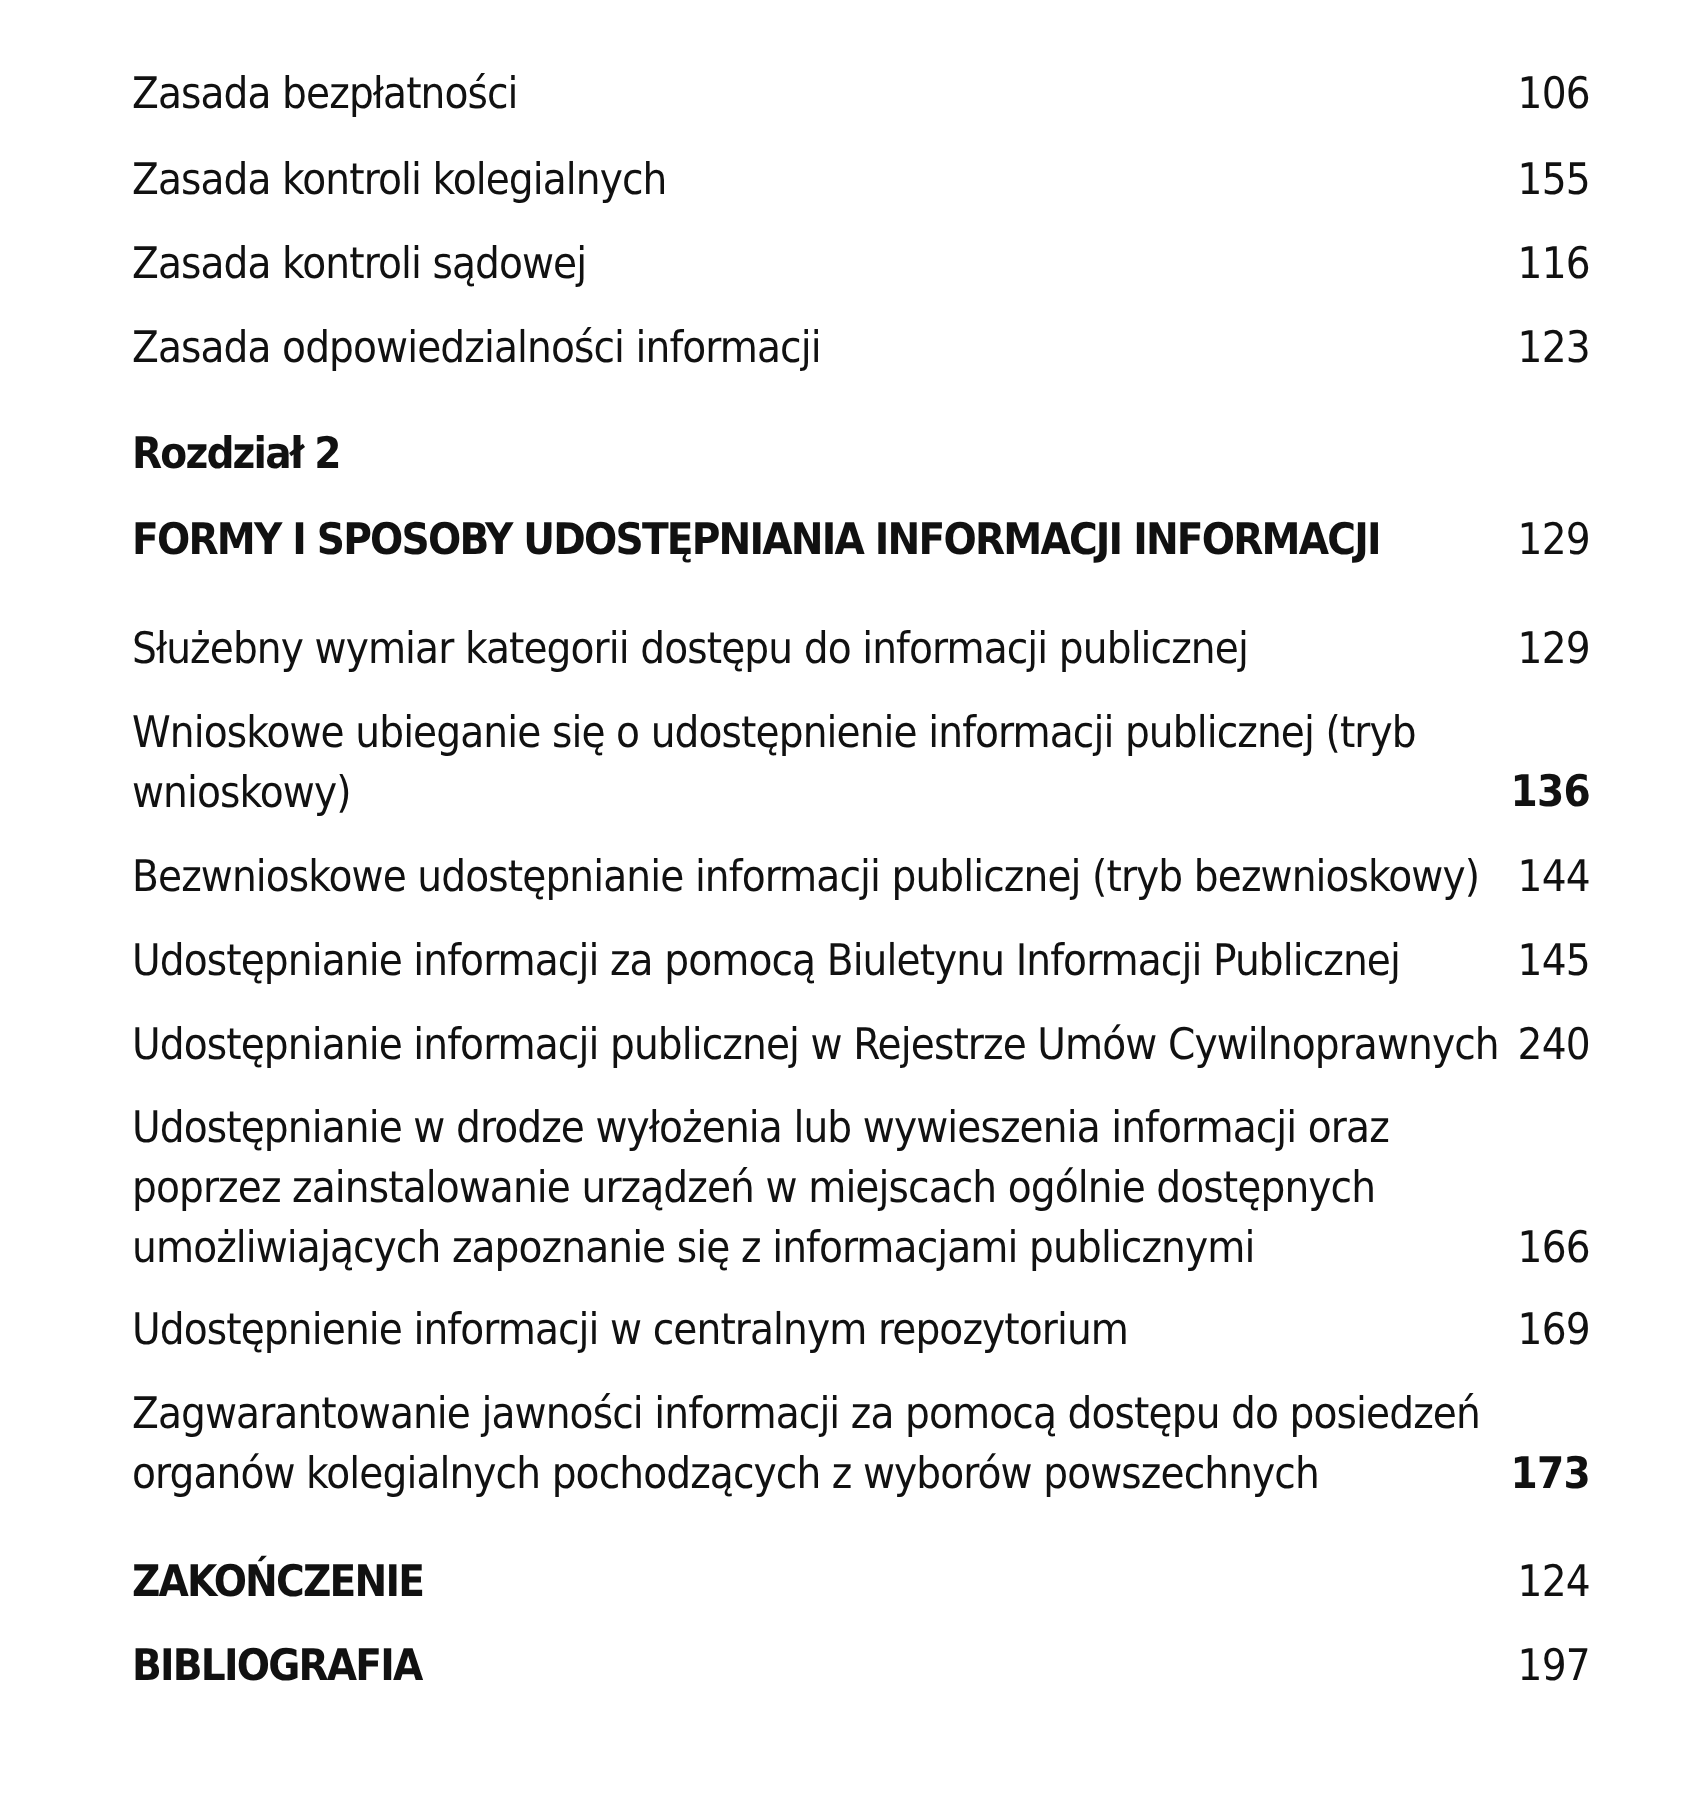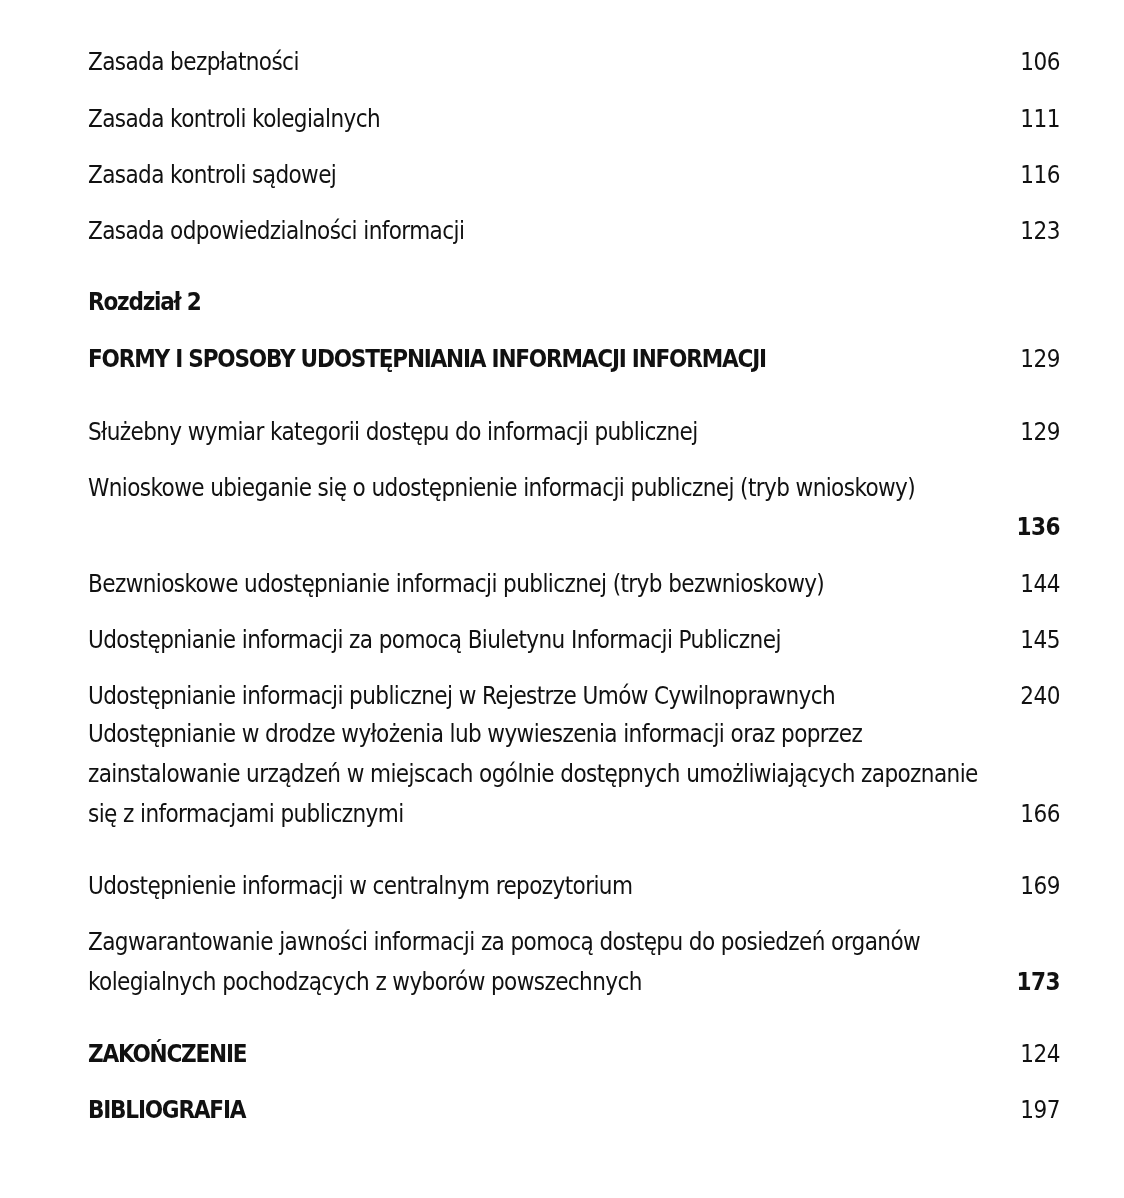--- a/index.html
+++ b/index.html
@@ -2,39 +2,39 @@
 <html><head>
   <meta charset="utf-8">
   <style>
     html, body { margin: 0; padding: 0; background: #ffffff; }
     body {
       width: 1124px; height: 1198px; position: relative; overflow: hidden;
       font-family: "DejaVu Sans", sans-serif; color: #111;
     }
     .line {
       position: absolute; left: 88px; width: 972px;
-      font-size: 24px; line-height: 40px; font-stretch: condensed;
+      font-size: 29px; line-height: 40px; font-stretch: condensed;
     }
     .t { position: absolute; left: 0; top: 0; white-space: nowrap; letter-spacing: -0.6px; }
     .p { position: absolute; right: 0; top: 0; letter-spacing: -0.5px; }
     .bold { font-weight: bold; letter-spacing: -1.2px; }
     .multi .t { white-space: normal; width: 900px; line-height: 40px; }
   </style>
 </head>
 <body>
 
 <div>
 
   <div class="line" style="top:42px;">
     <span class="t">Zasada bezpłatności</span>
     <span class="p">106</span>
   </div>
   <div class="line" style="top:99px;">
     <span class="t">Zasada kontroli kolegialnych</span>
-    <span class="p">111</span>
+    <span class="p">155</span>
   </div>
   <div class="line" style="top:155px;">
     <span class="t">Zasada kontroli sądowej</span>
     <span class="p">116</span>
   </div>
   <div class="line" style="top:211px;">
     <span class="t">Zasada odpowiedzialności informacji</span>
     <span class="p">123</span>
   </div>
 
@@ -59,21 +59,21 @@
     <span class="p">144</span>
   </div>
   <div class="line" style="top:620px;">
     <span class="t">Udostępnianie informacji za pomocą Biuletynu Informacji Publicznej</span>
     <span class="p">145</span>
   </div>
   <div class="line" style="top:676px;">
     <span class="t">Udostępnianie informacji publicznej w Rejestrze Umów Cywilnoprawnych</span>
     <span class="p">240</span>
   </div>
-  <div class="line multi" style="top:714px; height:120px;">
+  <div class="line multi" style="top:731px; height:120px;">
     <span class="t">Udostępnianie w drodze wyłożenia lub wywieszenia informacji oraz poprzez zainstalowanie urządzeń w miejscach ogólnie dostępnych umożliwiających zapoznanie się z informacjami publicznymi</span>
     <span class="p" style="top:80px;">166</span>
   </div>
   <div class="line" style="top:866px;">
     <span class="t">Udostępnienie informacji w centralnym repozytorium</span>
     <span class="p">169</span>
   </div>
   <div class="line multi" style="top:922px; height:80px;">
     <span class="t">Zagwarantowanie jawności informacji za pomocą dostępu do posiedzeń organów kolegialnych pochodzących z wyborów powszechnych</span>
     <span class="p" style="top:40px;font-weight:bold;">173</span>

